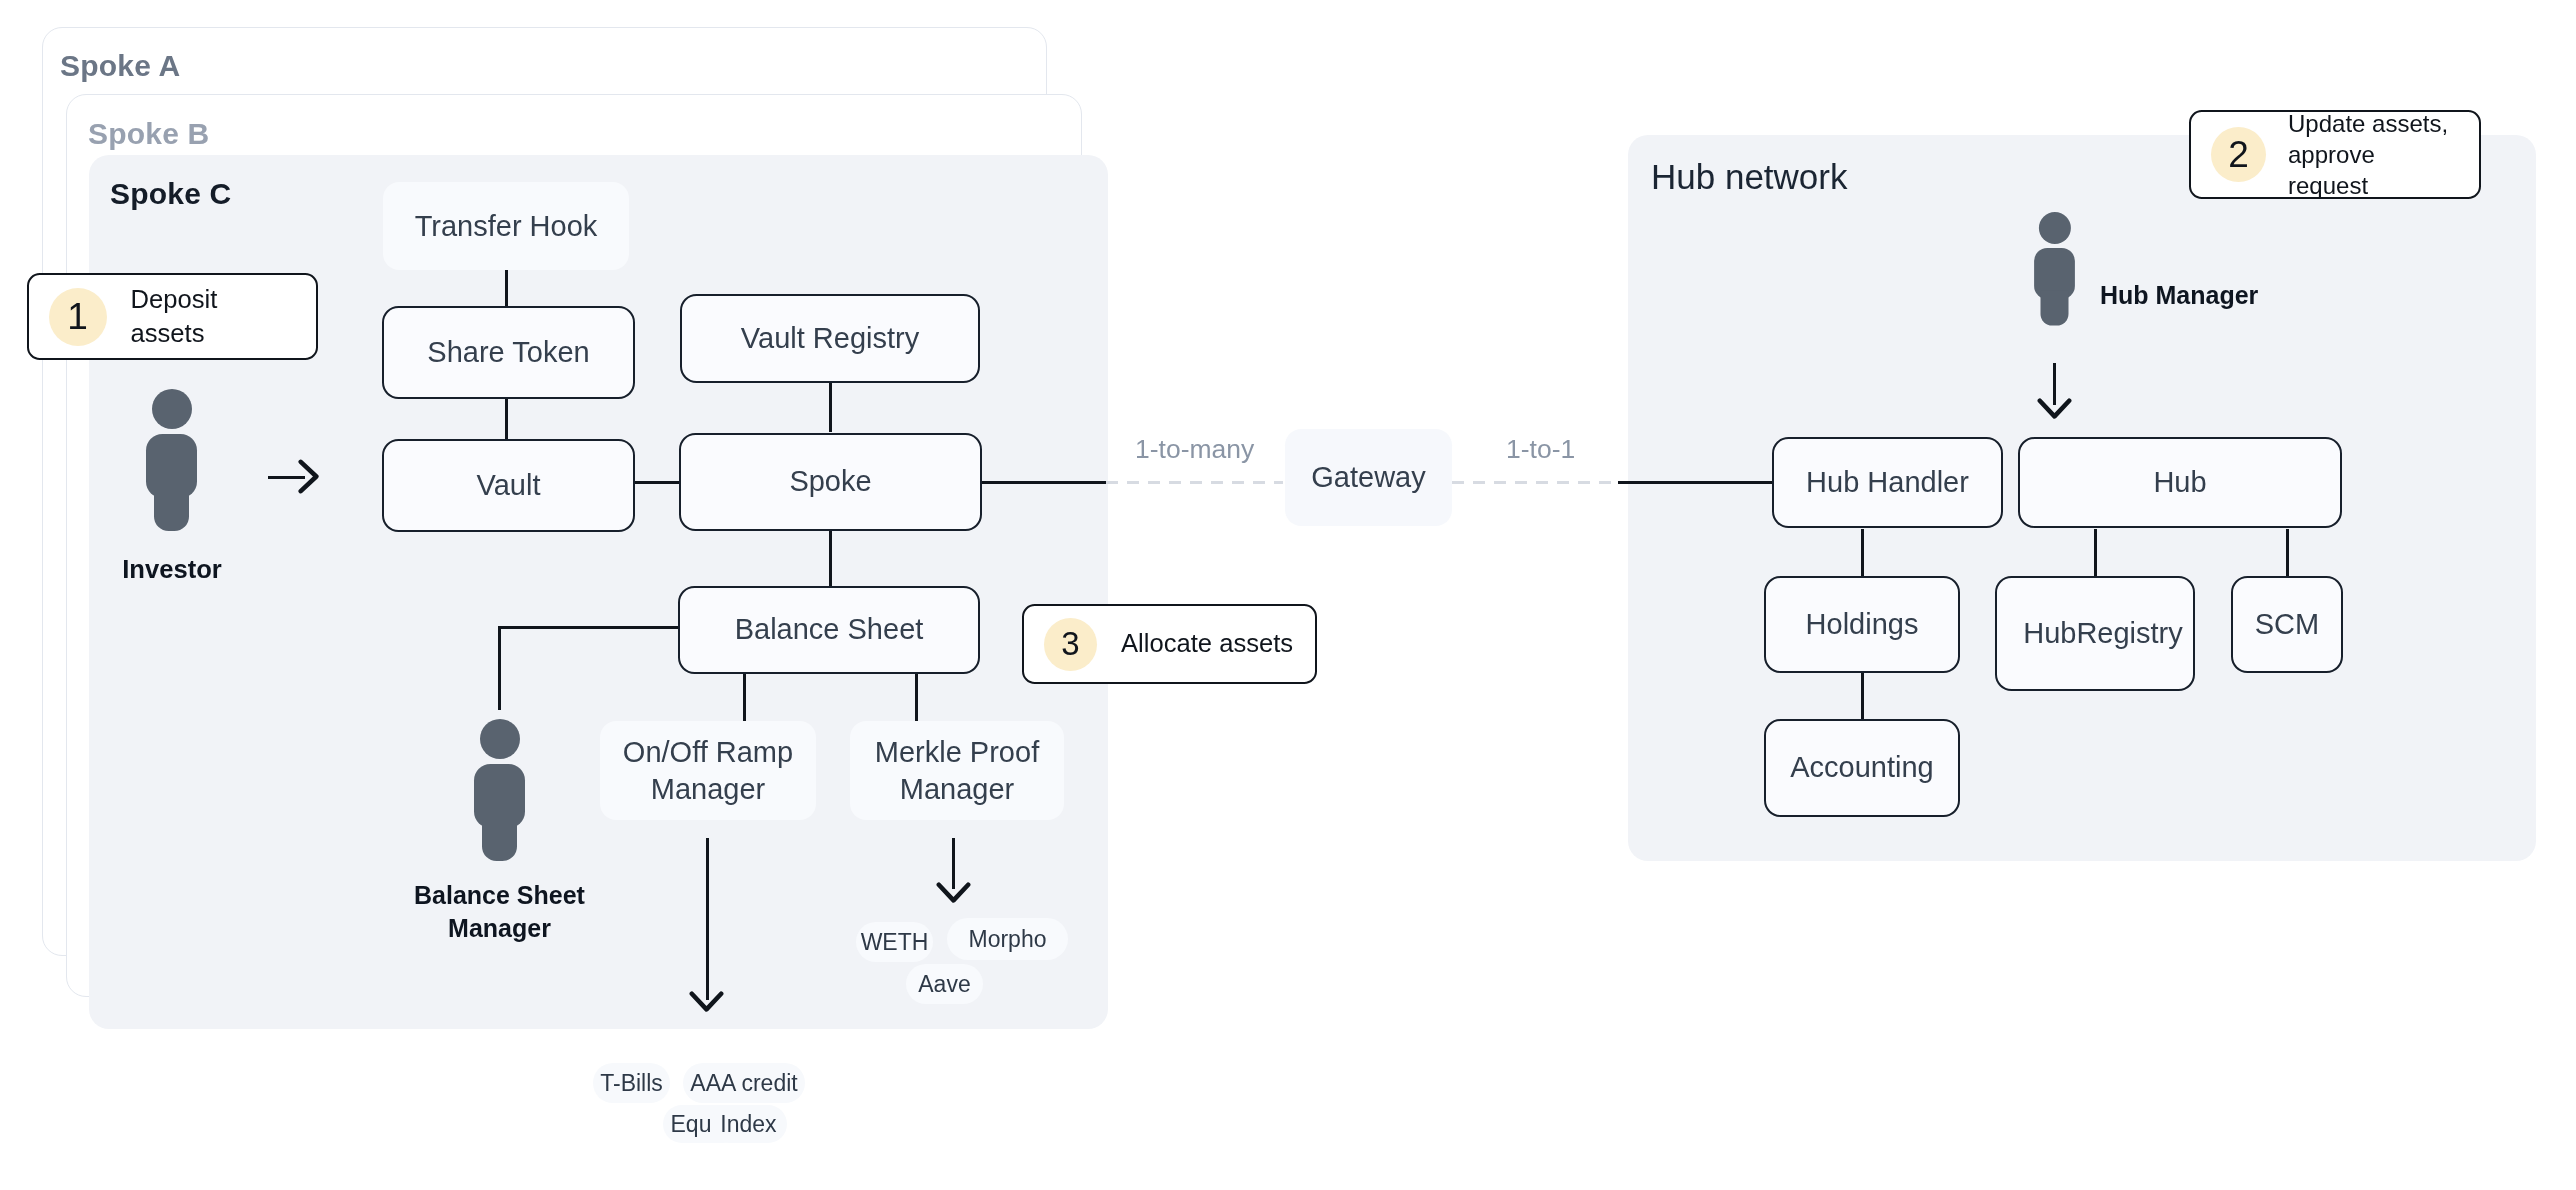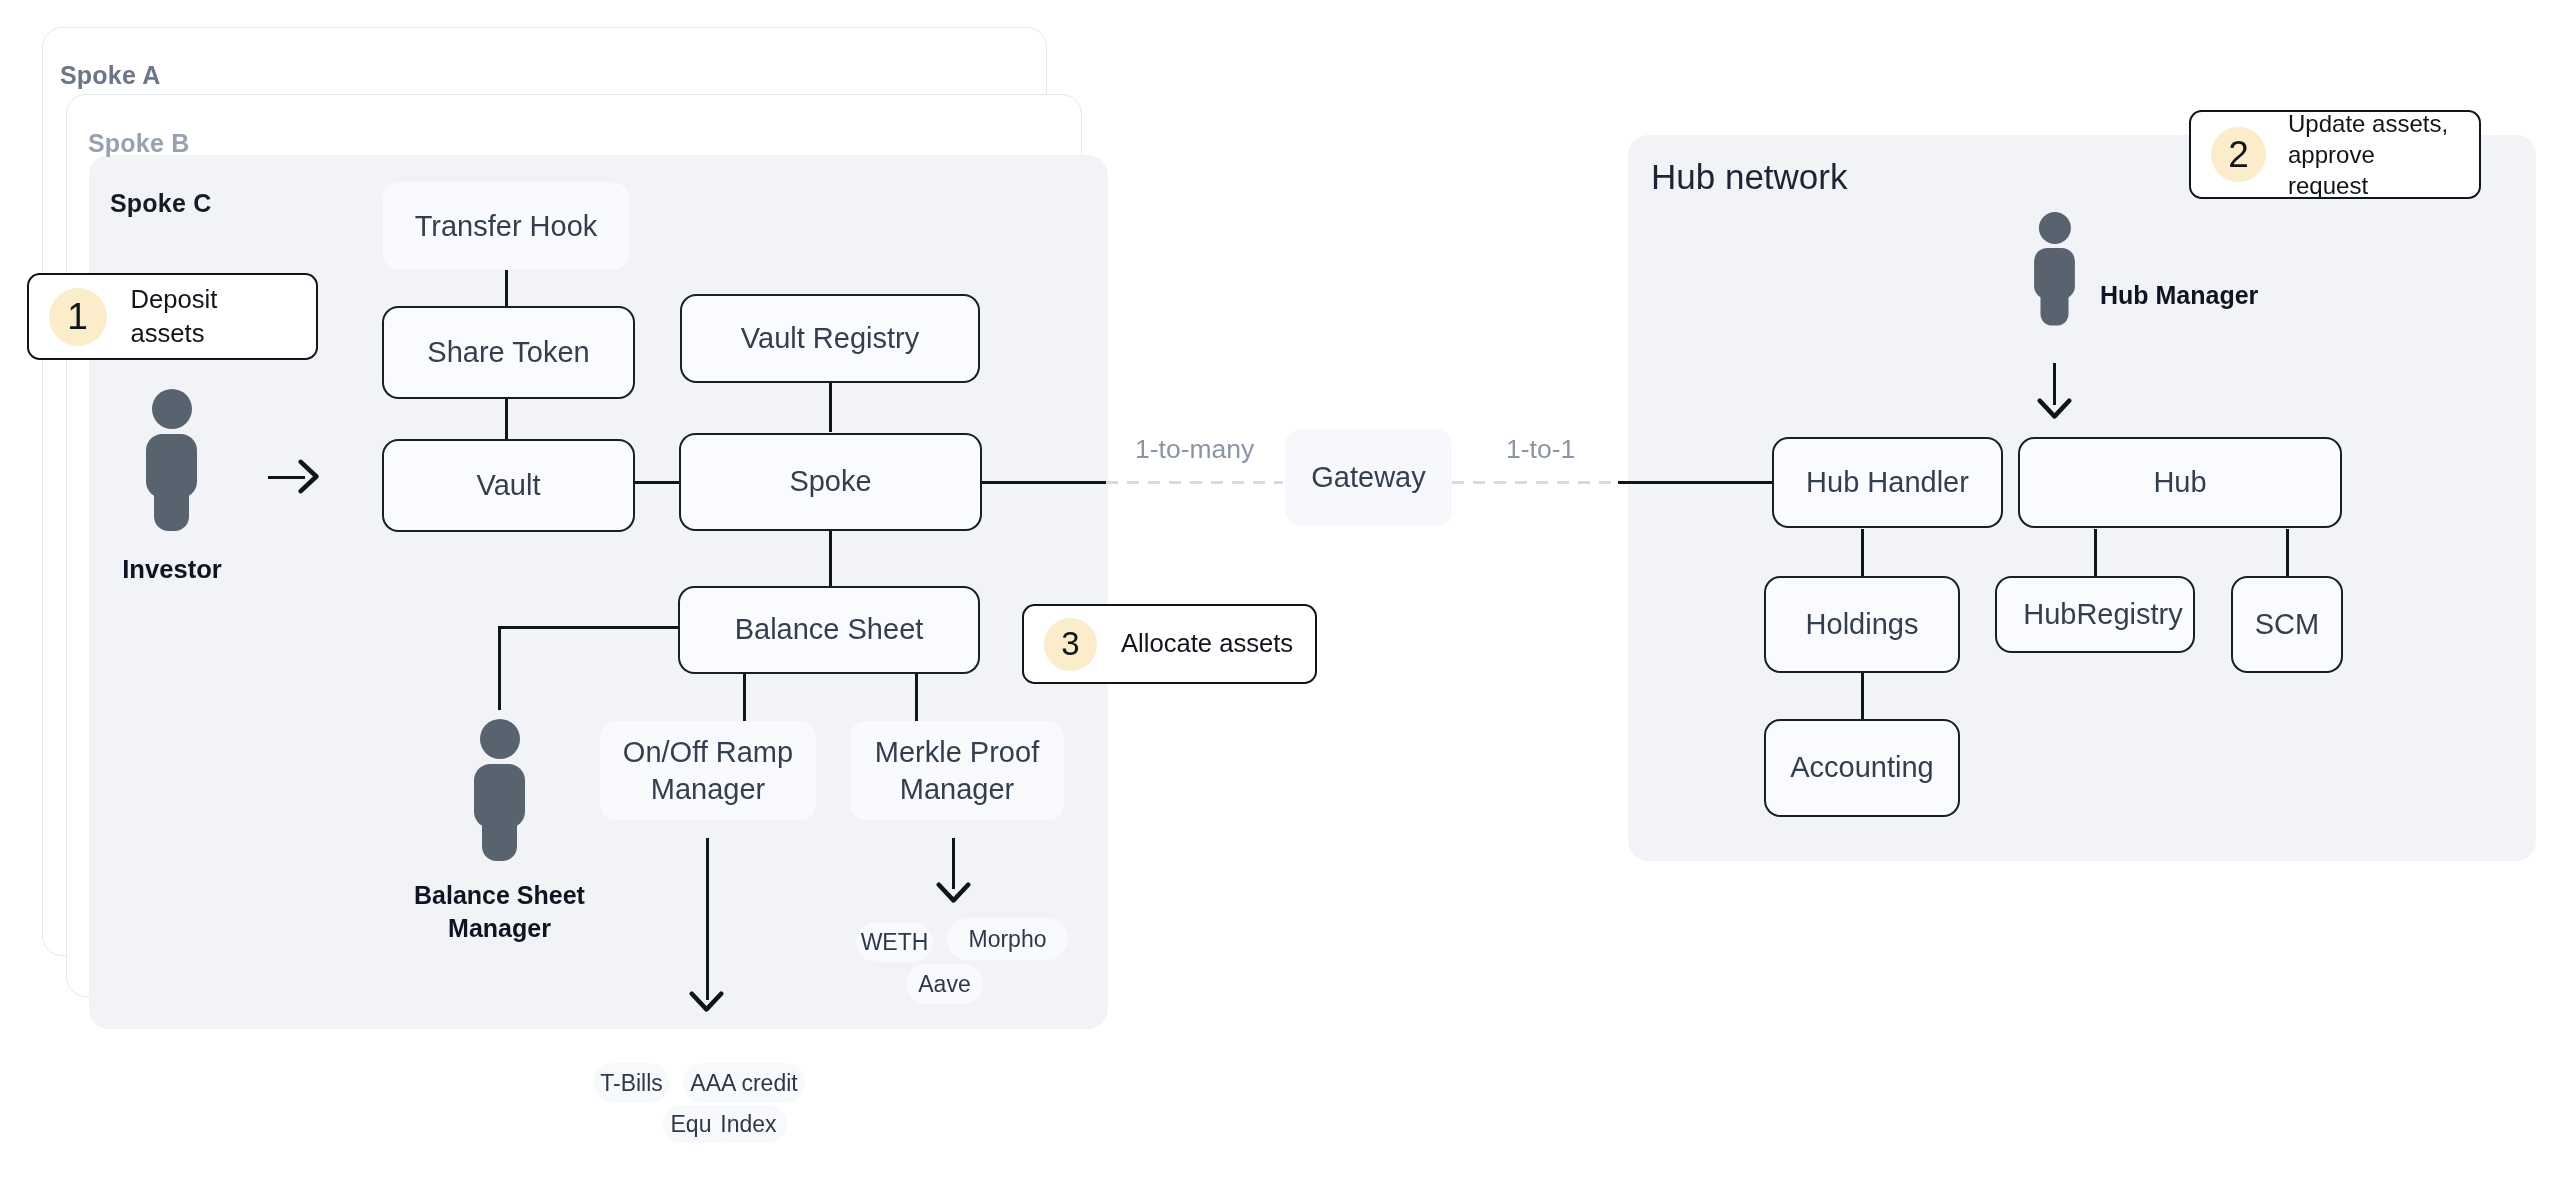--- a/index.html
+++ b/index.html
@@ -1,20 +1,20 @@
 <!DOCTYPE html>
 <html style="font-size:14.6px"><head>
 <meta charset="utf-8">
 <style>
   html,body{margin:0;padding:0;background:#ffffff;}
   #canvas{position:relative;width:2576px;height:1190px;background:#ffffff;overflow:hidden;
           font-family:"Liberation Sans","DejaVu Sans",sans-serif;color:#343f4d;}
   .card{position:absolute;background:#ffffff;border:1.8px solid #e3e7ee;border-radius:20px;box-sizing:border-box;}
   .panel{position:absolute;background:#f1f3f7;border-radius:20px;}
-  .clabel{position:absolute;font-size:25px;font-weight:600;letter-spacing:0.2px;margin-top:12px;}
+  .clabel{position:absolute;font-size:30px;font-weight:600;letter-spacing:0.2px;}
   .box{position:absolute;display:flex;align-items:center;justify-content:center;text-align:center;
        font-size:29px;color:#343f4d;background:#fafbfe;border:2.7px solid #171f2b;border-radius:16.4px;
        box-sizing:border-box;line-height:1.22;}
   .soft{position:absolute;display:flex;align-items:center;justify-content:center;text-align:center;
         font-size:29px;color:#343f4d;background:#f8fafd;border-radius:16.4px;box-sizing:border-box;line-height:1.25;}
   .pill{position:absolute;display:flex;align-items:center;justify-content:center;
         font-size:23px;color:#2e3947;background:#f8fafd;border-radius:912px;box-sizing:border-box;}
   .vline,.hline{position:absolute;background:#10151c;}
   .vline{width:2.7px;} .hline{height:2.7px;}
   .dash{position:absolute;height:2.7px;background:repeating-linear-gradient(90deg,#d7dbe2 0 12px,transparent 12px 21px);}
@@ -75,21 +75,21 @@
   <div class="box" style="left:382px;top:439px;width:253px;height:93px;">Vault</div>
   <div class="box" style="left:679px;top:433px;width:303px;height:98px;">Spoke</div>
   <div class="box" style="left:678px;top:586px;width:302px;height:88px;">Balance Sheet</div>
   <div class="soft" style="left:600px;top:721px;width:216px;height:99px;">On/Off Ramp Manager</div>
   <div class="soft" style="left:850px;top:721px;width:214px;height:99px;">Merkle Proof Manager</div>
   <div class="soft" style="left:1285px;top:429px;width:167px;height:97px;background:#f6f8fc;">Gateway</div>
 
   <div class="box" style="left:1772px;top:437px;width:231px;height:91px;">Hub Handler</div>
   <div class="box" style="left:2018px;top:437px;width:324px;height:91px;">Hub</div>
   <div class="box" style="left:1764px;top:576px;width:196px;height:97px;">Holdings</div>
-  <div class="box" style="left:1995px;top:576px;width:200px;height:77px;padding-left:16px;">HubRegistry</div>
+  <div class="box" style="left:1995px;top:576px;width:200px;height:115px;padding-left:16px;">HubRegistry</div>
   <div class="box" style="left:2231px;top:576px;width:112px;height:97px;">SCM</div>
   <div class="box" style="left:1764px;top:719px;width:196px;height:98px;">Accounting</div>
 
   <div class="pill" style="left:856px;top:922px;width:77px;height:40px;">WETH</div>
   <div class="pill" style="left:947px;top:918px;width:121px;height:42px;">Morpho</div>
   <div class="pill" style="left:906px;top:964px;width:77px;height:40px;">Aave</div>
 
   <div class="pill" style="left:593px;top:1063px;width:77px;height:40px;background:#f7f9fc;">T-Bills</div>
   <div class="pill" style="left:683px;top:1063px;width:122px;height:40px;background:#f7f9fc;">AAA credit</div>
   <div class="pill" style="left:623px;top:1105px;width:79px;height:38px;background:#f7f9fc;margin-left:40px;">Equity</div>

